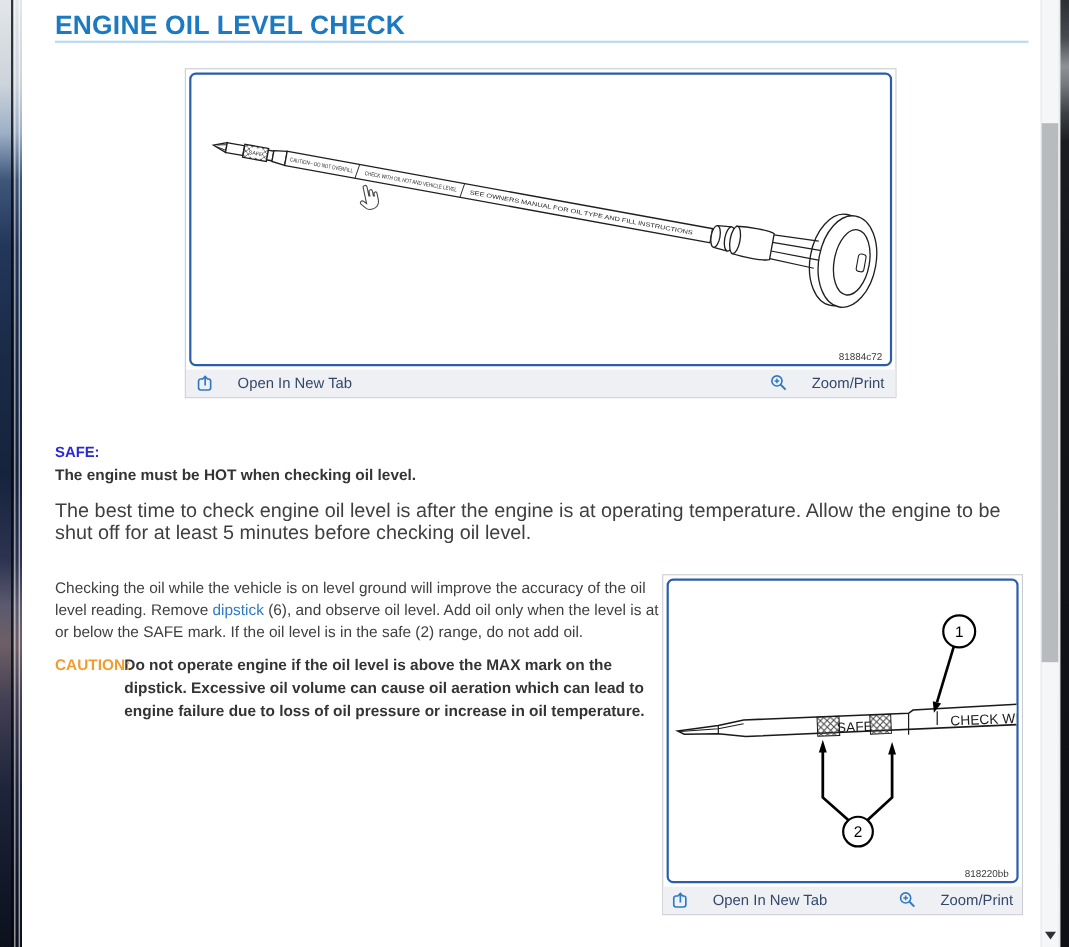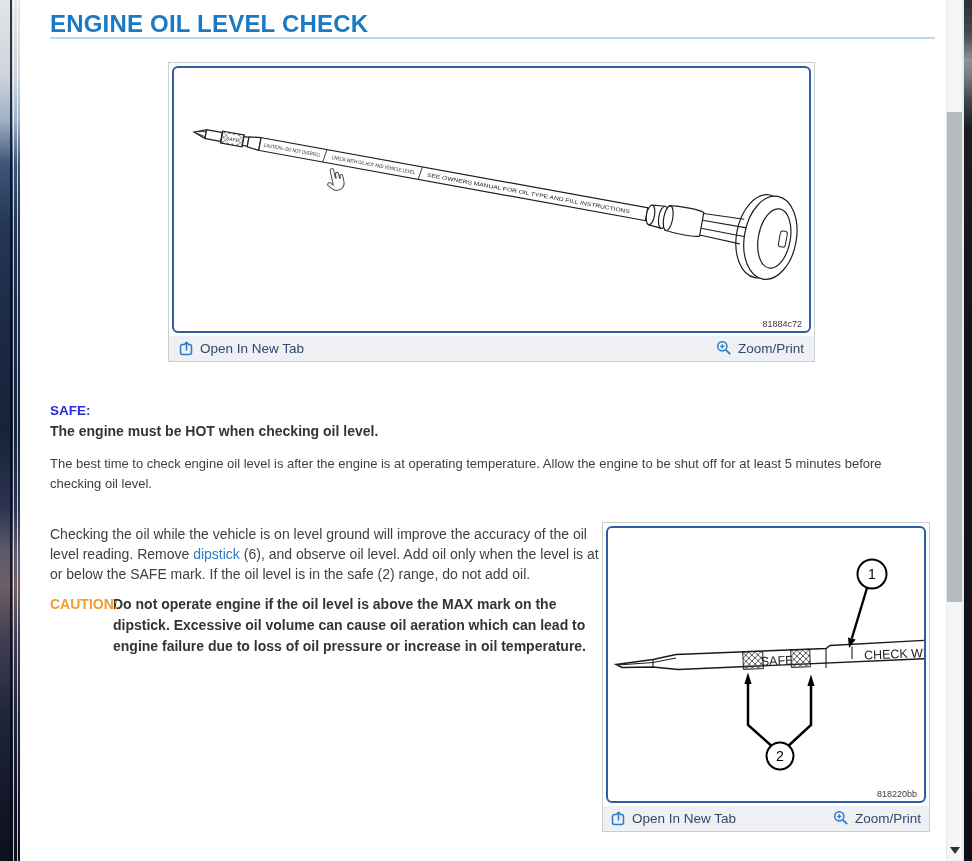--- a/index.html
+++ b/index.html
@@ -31,30 +31,30 @@
     border-left:5px solid transparent; border-right:5px solid transparent; border-top:7px solid #2d3137; }
   
   .page-title { position:absolute; left:50px; top:10px; font-size:24px; font-weight:bold;
     color:#1b7ac2; letter-spacing:0.2px; }
   .title-rule { position:absolute; left:50px; top:37px; width:885px; height:2px; background:#bcd9ef; }
   
   .fig-panel { position:absolute; border:1px solid #c9ced4; background:#ffffff; }
   .fig-img { margin:3px; border:2px solid #2b5ea7; border-radius:6px; background:#ffffff; position:relative; overflow:hidden; }
   .fig-code { position:absolute; right:7px; bottom:2px; font-size:9px; color:#3a3a3a; }
   .fig-toolbar { background:#eef0f4; display:flex; justify-content:space-between; align-items:center; padding:4px 10px 5px; }
-  .fig-link { display:flex; align-items:center; gap:6px; font-size:13.5px; color:#33496b; cursor:pointer; }
+  .fig-link { display:flex; align-items:center; gap:22px; font-size:13.5px; color:#33496b; cursor:pointer; }
   .fig-link svg { display:block; }
   #fig1 { left:168px; top:62px; width:647px; }
   #fig1 .fig-img { height:267px; }
   #fig2 { left:602px; top:522px; width:328px; }
   #fig2 .fig-img { height:277px; }
   
   .note-label { position:absolute; left:50px; top:403px; font-size:13.5px; font-weight:bold; color:#2a2ad4; }
   .note-text  { position:absolute; left:50px; top:423px; font-size:14px; font-weight:bold; color:#343434; }
-  .para1 { position:absolute; left:50px; top:454px; width:872px; font-size:13px; line-height:20px; color:#3f3f3f; }
+  .para1 { position:absolute; left:50px; top:454px; width:872px; font-size:18px; line-height:20px; color:#3f3f3f; }
   .para2 { position:absolute; left:50px; top:524px; width:560px; font-size:14px; line-height:20px; color:#3f3f3f; }
   .text-link { color:#2e79c7; cursor:pointer; }
   .caution-block { position:absolute; left:50px; top:594px; width:545px; padding-left:63px;
     font-size:14px; line-height:21px; font-weight:bold; color:#343434; }
   .caution-label { position:absolute; left:0; top:0; color:#f09d2e; font-weight:bold; }
   .cursor-hand { position:absolute; left:150px; top:98px; width:22px; height:28px; }
 </style>
 </head>
 <body>
 

